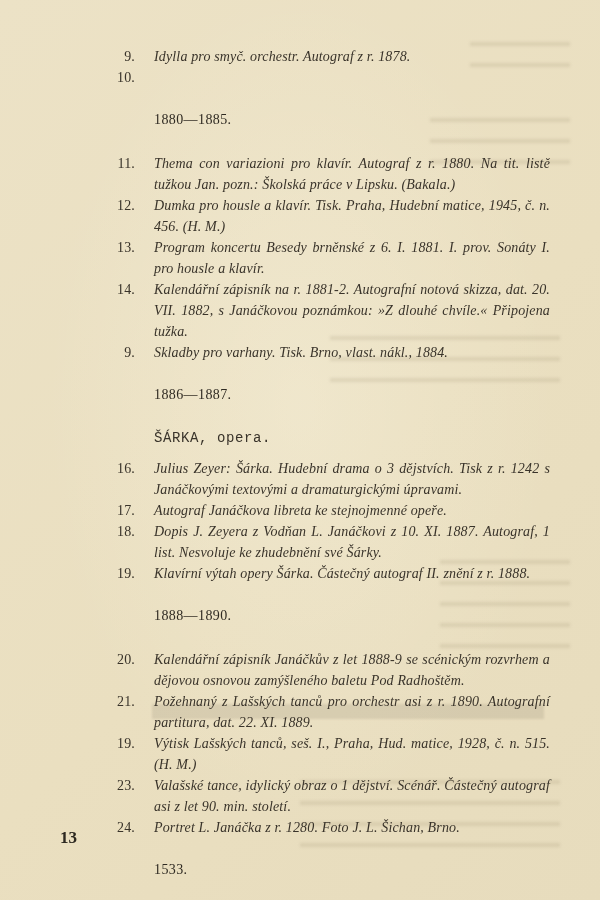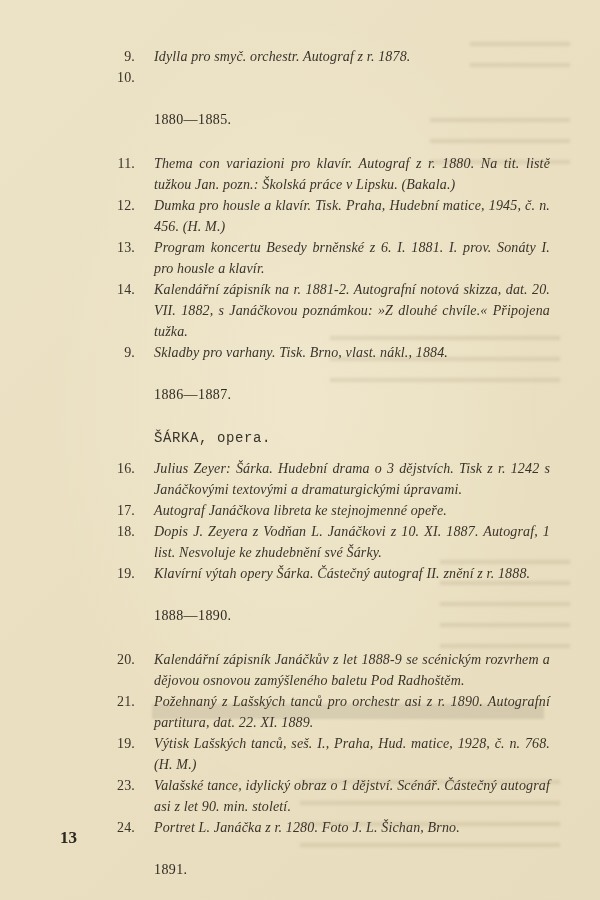--- a/index.html
+++ b/index.html
@@ -152,27 +152,27 @@
       <div class="item">
         <div class="num">20.</div>
         <div class="txt">Kalendářní zápisník Janáčkův z let 1888-9 se scénickým rozvrhem a dějovou osnovou zamýšleného baletu Pod Radhoštěm.</div>
       </div>
       <div class="item">
         <div class="num">21.</div>
         <div class="txt">Požehnaný z Lašských tanců pro orchestr asi z r. 1890. Autografní partitura, dat. 22. XI. 1889.</div>
       </div>
       <div class="item">
         <div class="num">19.</div>
-        <div class="txt">Výtisk Lašských tanců, seš. I., Praha, Hud. matice, 1928, č. n. 768. (H. M.)</div>
+        <div class="txt">Výtisk Lašských tanců, seš. I., Praha, Hud. matice, 1928, č. n. 515. (H. M.)</div>
       </div>
       <div class="item">
         <div class="num">23.</div>
         <div class="txt">Valašské tance, idylický obraz o 1 dějství. Scénář. Částečný autograf asi z let 90. min. století.</div>
       </div>
       <div class="item">
         <div class="num">24.</div>
         <div class="txt">Portret L. Janáčka z r. 1280. Foto J. L. Šichan, Brno.</div>
       </div>
-      <div class="heading">1891.</div>
+      <div class="heading">1533.</div>
     </div>
 
   <div class="page-number">13</div>
 </div>
 
 </body></html>

